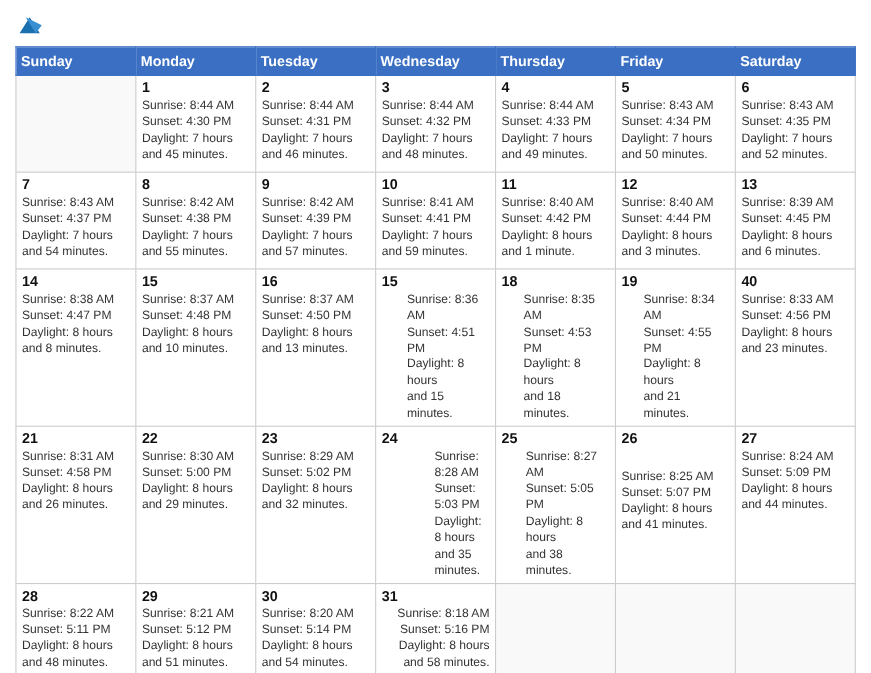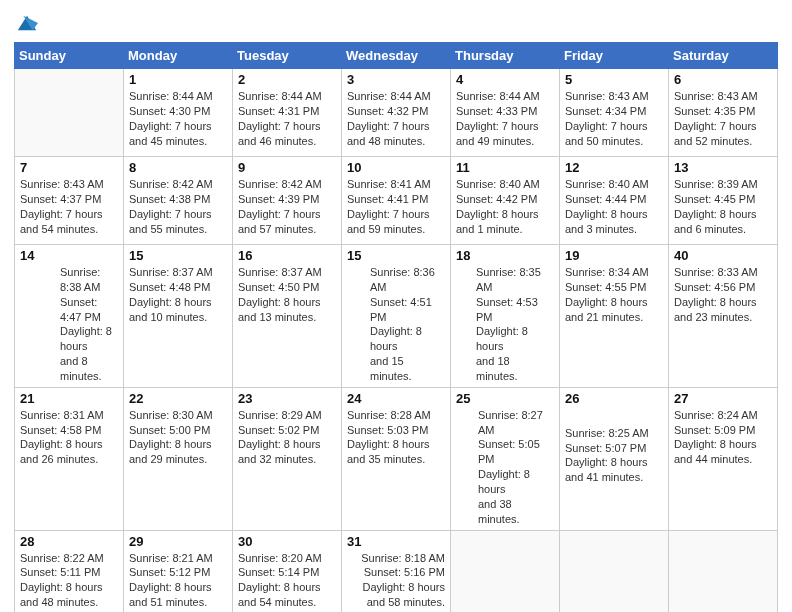--- a/index.html
+++ b/index.html
@@ -224,21 +224,21 @@
             <span class="day-num">13</span>
             <div class="cell-info" style="white-space: pre-line;">Sunrise: 8:39 AM
 Sunset: 4:45 PM
 Daylight: 8 hours
 and 6 minutes.</div>
           </td>
         </tr>
         <tr>
           <td>
             <span class="day-num">14</span>
-            <div class="cell-info" style="white-space: pre-line; margin-left: 40px;">Sunrise: 8:38 AM
+            <div class="cell-info" style="white-space: pre-line;">Sunrise: 8:38 AM
 Sunset: 4:47 PM
 Daylight: 8 hours
 and 8 minutes.</div>
           </td>
           <td>
             <span class="day-num">15</span>
             <div class="cell-info" style="white-space: pre-line;">Sunrise: 8:37 AM
 Sunset: 4:48 PM
 Daylight: 8 hours
 and 10 minutes.</div>
@@ -259,21 +259,21 @@
           </td>
           <td>
             <span class="day-num">18</span>
             <div class="cell-info" style="white-space: pre-line; margin-left: 20px;">Sunrise: 8:35 AM
 Sunset: 4:53 PM
 Daylight: 8 hours
 and 18 minutes.</div>
           </td>
           <td>
             <span class="day-num">19</span>
-            <div class="cell-info" style="white-space: pre-line;">Sunrise: 8:34 AM
+            <div class="cell-info" style="white-space: pre-line; margin-left: 20px;">Sunrise: 8:34 AM
 Sunset: 4:55 PM
 Daylight: 8 hours
 and 21 minutes.</div>
           </td>
           <td>
             <span class="day-num">40</span>
             <div class="cell-info" style="white-space: pre-line;">Sunrise: 8:33 AM
 Sunset: 4:56 PM
 Daylight: 8 hours
 and 23 minutes.</div>
@@ -296,21 +296,21 @@
           </td>
           <td>
             <span class="day-num">23</span>
             <div class="cell-info" style="white-space: pre-line;">Sunrise: 8:29 AM
 Sunset: 5:02 PM
 Daylight: 8 hours
 and 32 minutes.</div>
           </td>
           <td>
             <span class="day-num">24</span>
-            <div class="cell-info" style="white-space: pre-line;">Sunrise: 8:28 AM
+            <div class="cell-info" style="white-space: pre-line; margin-left: 48px;">Sunrise: 8:28 AM
 Sunset: 5:03 PM
 Daylight: 8 hours
 and 35 minutes.</div>
           </td>
           <td>
             <span class="day-num">25</span>
             <div class="cell-info" style="white-space: pre-line; margin-left: 22px;">Sunrise: 8:27 AM
 Sunset: 5:05 PM
 Daylight: 8 hours
 and 38 minutes.</div>

